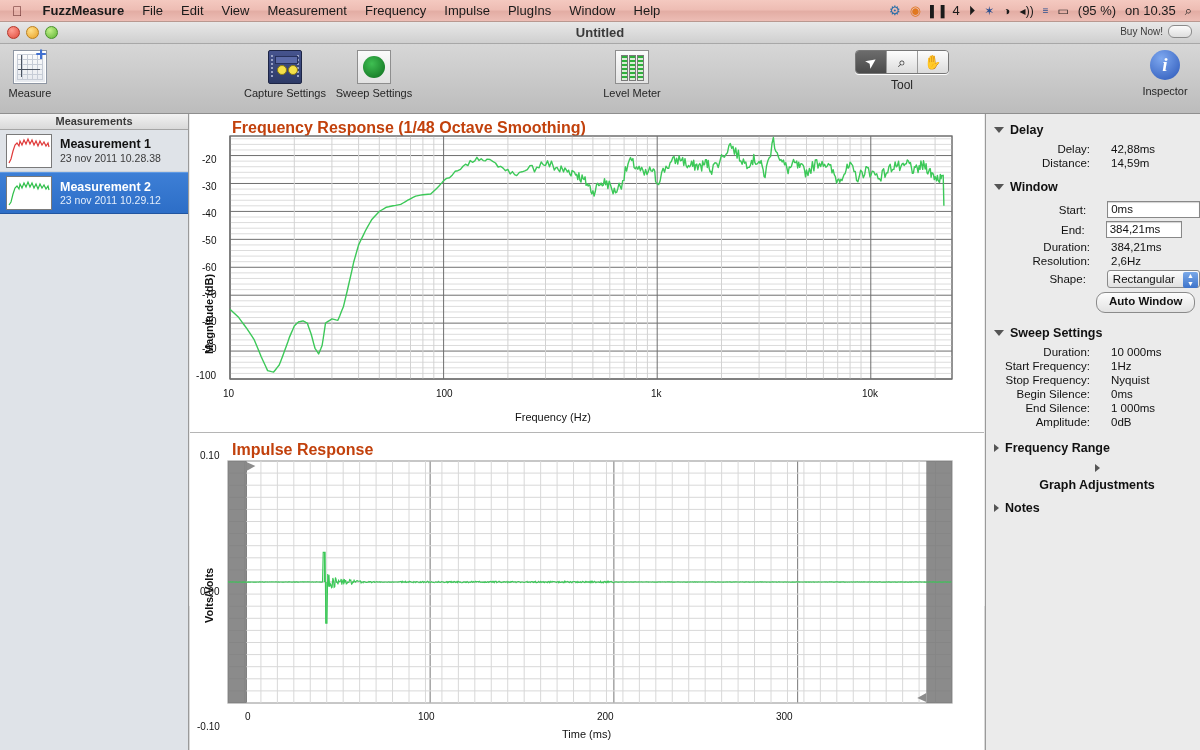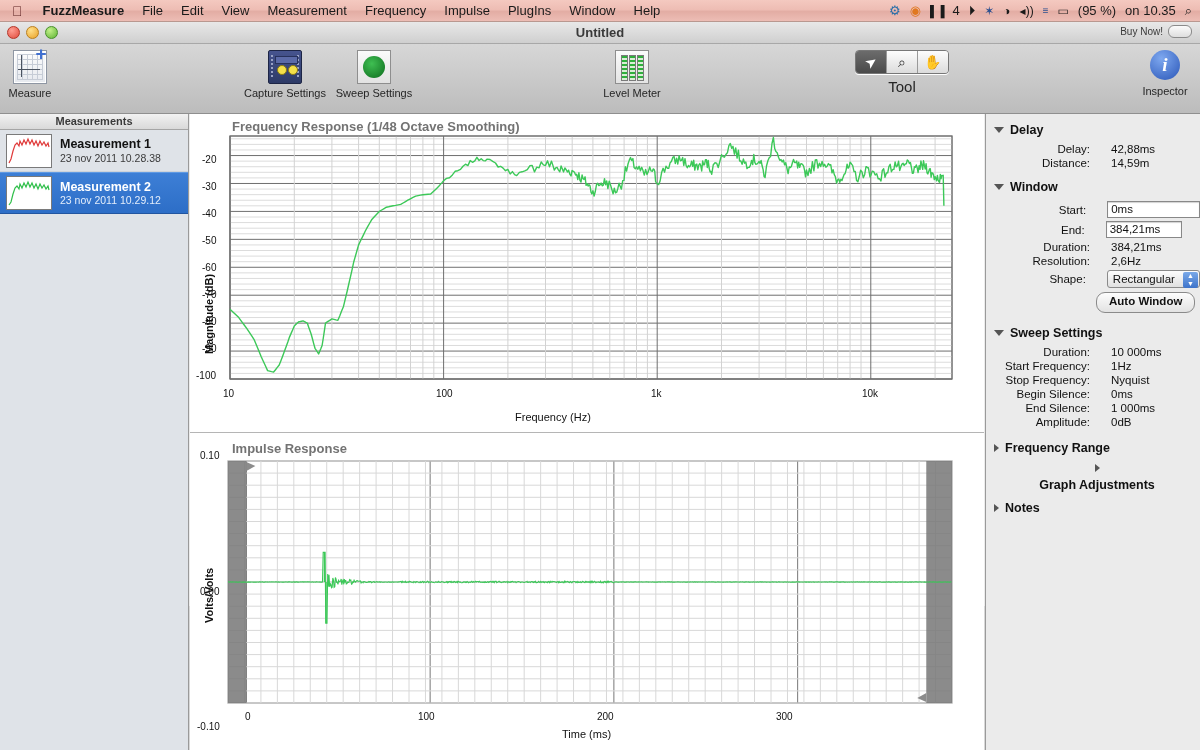--- a/index.html
+++ b/index.html
@@ -81,21 +81,21 @@
   .ic-level{background:linear-gradient(to bottom,#fbfbfb,#e4e4e4);border:1px solid #8e8e8e;}
   .ic-level .bar{position:absolute;top:4px;width:5px;height:24px;background:repeating-linear-gradient(to bottom,#2faf3c 0 2px,#d9efd6 2px 4px);border:1px solid #7a7a7a;}
   .ic-level .b1{left:5px;} .ic-level .b2{left:13px;} .ic-level .b3{left:21px;}
   
   #toolgroup{position:absolute;top:6px;display:flex;flex-direction:column;align-items:center;}
   .segbtns{display:flex;border:1px solid #777;border-radius:4px;overflow:hidden;box-shadow:0 1px 0 #fff;}
   .segbtn{width:30px;height:22px;display:flex;align-items:center;justify-content:center;
      background:linear-gradient(to bottom,#fdfdfd,#dcdcdc);border-right:1px solid #999;font-size:14px;color:#333;}
   .segbtn:last-child{border-right:none;}
   .segbtn.on{background:linear-gradient(to bottom,#6c6c6c,#4a4a4a);color:#fff;}
-  #toolgroup .lbl{font-size:15px;color:#262626;margin-top:4px;}
+  #toolgroup .lbl{font-size:12px;color:#262626;margin-top:4px;}
   
   .ic-insp{width:30px;height:30px;border-radius:50%;background:radial-gradient(circle at 38% 28%,#7ea8ef,#2a56b8);
      color:#fff;font-style:italic;font-weight:bold;font-size:19px;line-height:30px;text-align:center;font-family:"Liberation Serif",serif;}
   
   #sidebar{
     position:absolute;left:0;top:92px;width:189px;height:636px;
     background:#dfe3e8;border-right:1px solid #9a9a9a;box-sizing:border-box;
   }
   #sb-header{
     height:15px;line-height:15px;text-align:center;font-size:11px;font-weight:bold;color:#3a3a3a;
@@ -106,21 +106,21 @@
   .thumb{width:44px;height:32px;background:#fff;border:1px solid #7a7a7a;flex:0 0 auto;position:relative;overflow:hidden;}
   .meas-txt{margin-left:8px;line-height:1.15;}
   .meas-name{font-size:12.5px;font-weight:bold;color:#121212;}
   .meas-date{font-size:10.5px;color:#3a3a3a;}
   .meas-row.sel .meas-name{color:#fff;}
   .meas-row.sel .meas-date{color:#e3edfb;}
   
   #main{position:absolute;left:190px;top:92px;width:794px;height:636px;background:#fff;box-sizing:border-box;}
   #graph-top{position:absolute;left:0;top:0;width:794px;height:318px;background:#fff;border-bottom:1px solid #b5b5b5;}
   #graph-bot{position:absolute;left:0;top:319px;width:794px;height:317px;background:#fff;}
-  .gtitle{position:absolute;font-size:13px;font-weight:bold;color:#737373;}
+  .gtitle{position:absolute;font-size:16px;font-weight:bold;color:#c2410c;}
   .axis-label{position:absolute;font-size:11px;color:#111;}
   .ylab{position:absolute;font-size:11px;font-weight:bold;color:#111;transform:rotate(-90deg);transform-origin:left top;white-space:nowrap;}
   .tick{position:absolute;font-size:10px;color:#111;}
   
   #inspector{
     position:absolute;left:985px;top:92px;width:215px;height:636px;
     background:#ebebeb;border-left:1px solid #9a9a9a;box-sizing:border-box;
     padding-top:5px;
   }
   .sect-head{display:flex;align-items:center;gap:6px;padding:4px 0 4px 8px;}

